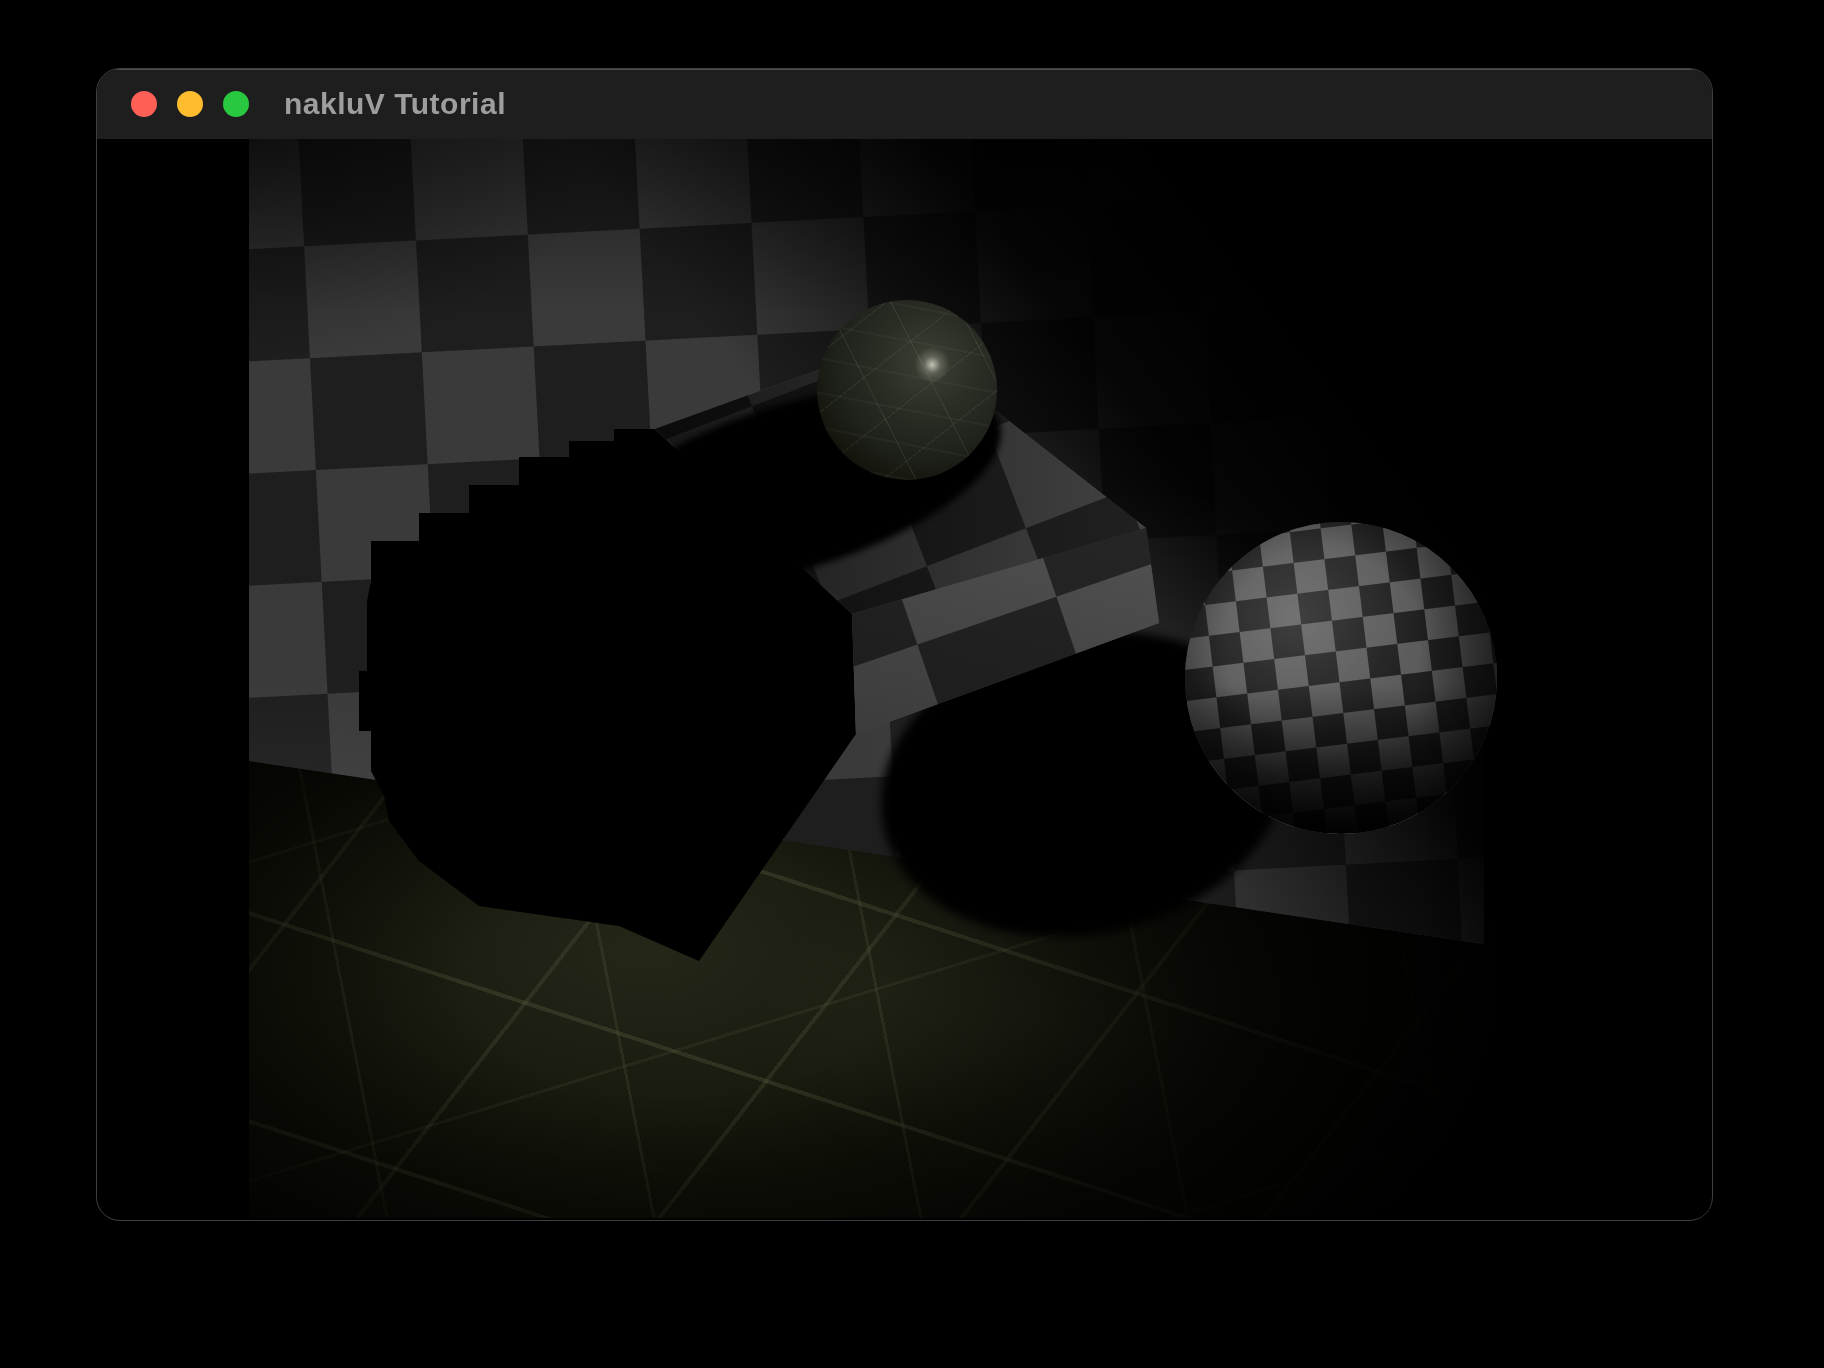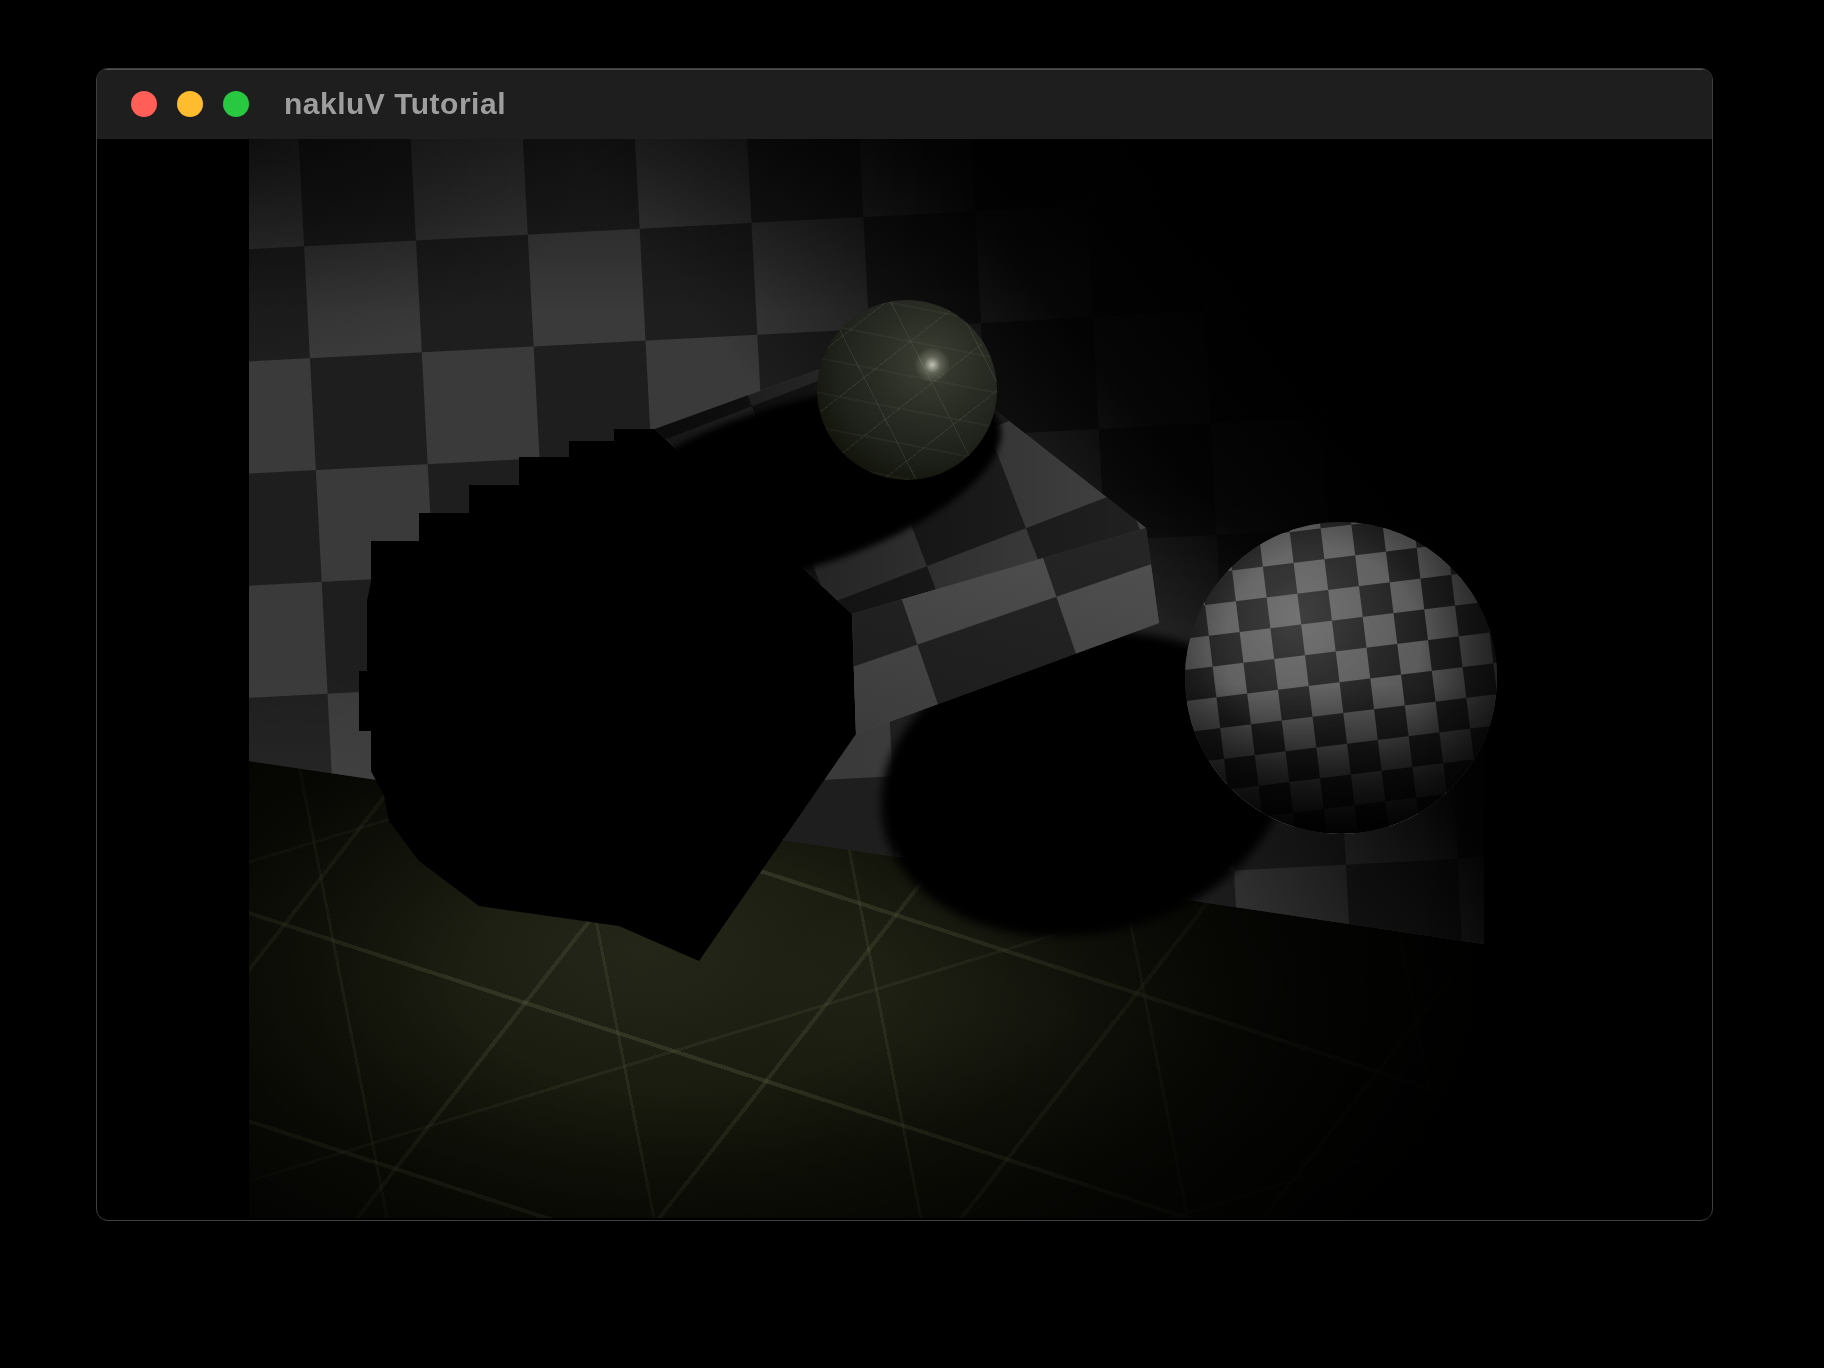--- a/index.html
+++ b/index.html
@@ -1,20 +1,20 @@
 <!DOCTYPE html>
 <html style="--desktop-bg: #000000; --window-border: #3f3f3f; --titlebar-bg: #1e1e1e; --titlebar-highlight: #5a5a5a; --title-text: #9e9e9e; --light-red: #ff5f57; --light-yellow: #febc2e; --light-green: #28c840; --wall-light: #3a3a3a; --wall-dark: #1e1e1e; --cube-top-light: #595959; --cube-top-dark: #2b2b2b; --cube-right-light: #6e6e6e; --cube-right-dark: #333333; --ball-checker-light: #5c5c5c; --ball-checker-dark: #212121; --stone-sphere-base: #2b2e25; --stone-sphere-specular: #d9dbc9; --floor-base: #111308; --floor-mortar: #5a5e40; --shadow-black: #000000;"><head>
 <meta charset="utf-8">
 <style>
   html,body{margin:0;padding:0;background:#000;width:1824px;height:1368px;overflow:hidden;
     font-family:"Liberation Sans", sans-serif;}
   .desktop{position:absolute;inset:0;background:var(--desktop-bg);}
   
   .app-window{position:absolute;left:96px;top:68px;width:1615px;height:1151px;
-    background:#000;border:1px solid var(--window-border);border-radius:12px;overflow:hidden;
+    background:#000;border:1px solid var(--window-border);border-radius:24px;overflow:hidden;
     box-shadow:0 20px 60px rgba(0,0,0,0.8);}
   .titlebar{position:absolute;left:0;top:0;right:0;height:70px;background:var(--titlebar-bg);
     border-bottom:1px solid #000;}
   .titlebar::before{content:"";position:absolute;left:0;top:0;right:0;height:1px;
     background:var(--titlebar-highlight);opacity:.8;}
   .traffic{position:absolute;top:50%;transform:translateY(-50%);width:26px;height:26px;border-radius:50%;}
   .traffic.red{left:34px;background:var(--light-red);}
   .traffic.yellow{left:80px;background:var(--light-yellow);}
   .traffic.green{left:126px;background:var(--light-green);}
   .window-title{position:absolute;left:187px;top:0;height:70px;line-height:70px;

